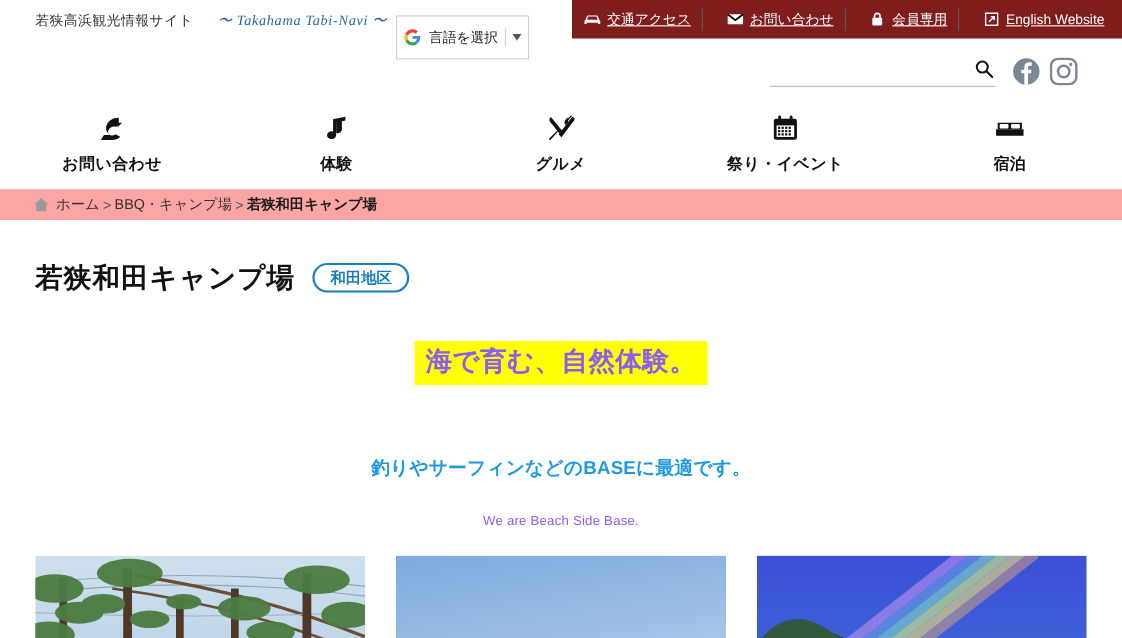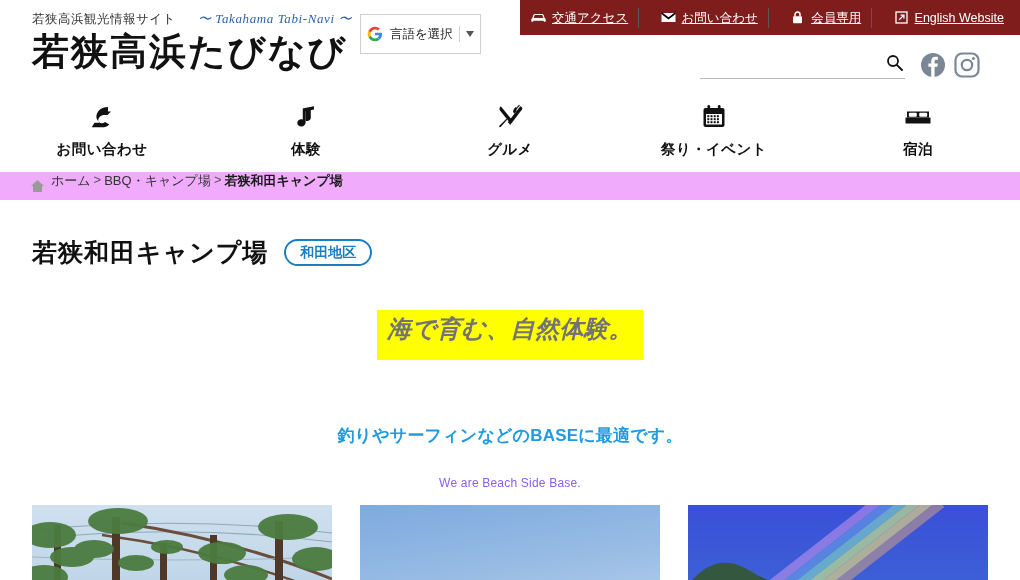--- a/index.html
+++ b/index.html
@@ -185,22 +185,23 @@
     white-space: nowrap;
   }
 
   
   .breadcrumb {
     position: absolute;
     top: 172px;
     left: 0;
     width: 1020px;
     height: 28px;
-    background: #f0abfc;
-    display: flex;
+    background: #fca5a5;
+    display: flex;
+    align-items: center;
     padding-left: 30px;
     box-sizing: border-box;
     font-size: 13px;
     color: #333333;
   }
   .breadcrumb .home-icon { margin-right: 6px; display: flex; align-items: center; }
   .breadcrumb a { color: #333333; text-decoration: none; }
   .breadcrumb .sep { margin: 0 3px; color: #555; }
   .breadcrumb .current { font-weight: bold; color: #1a1a1a; }
 
@@ -242,24 +243,23 @@
   }
   .headline {
     margin: 0;
     font-size: 24px;
     font-weight: bold;
     line-height: 1.1;
     letter-spacing: .5px;
   }
   .headline .hl {
     background: #ffff00;
-    color: #737373;
-    padding: 6px 10px 18px;
+    color: #8b5cf6;
+    padding: 6px 10px 8px;
     display: inline-block;
-    font-style: italic;
   }
   .lede {
     margin: 34px 0 0 0;
     font-size: 17px;
     font-weight: bold;
     color: #1e9ae0;
     line-height: 28px;
     letter-spacing: .2px;
   }
   .tagline {
@@ -330,21 +330,20 @@
       </svg>
     </span>
     <span>English Website</span>
   </a>
 </div>
 
 <div class="brand">
   <p class="brand-sub">
     <span>若狭高浜観光情報サイト</span><span class="romaji">〜 Takahama  Tabi-Navi 〜</span>
   </p>
-  <h1 class="brand-title">若狭高浜たびなび</h1>
 </div>
 
 <div class="gtranslate">
   <span class="g-logo">
     <svg width="16" height="16" viewBox="0 0 48 48">
       <path fill="#4285F4" d="M45.1 24.5c0-1.6-.1-2.8-.4-4.1H24v7.4h12.1c-.2 1.9-1.6 4.9-4.5 6.9l6.9 5.4c4.1-3.8 6.6-9.4 6.6-15.6z"></path>
       <path fill="#34A853" d="M24 46c5.9 0 10.9-2 14.5-5.3l-6.9-5.4c-1.9 1.3-4.4 2.2-7.6 2.2-5.8 0-10.7-3.8-12.5-9.1l-7.1 5.5C8 40.9 15.4 46 24 46z"></path>
       <path fill="#FBBC05" d="M11.5 28.4c-.5-1.4-.7-2.9-.7-4.4s.3-3 .7-4.4l-7.1-5.6C2.9 16.9 2 20.3 2 24s.9 7.1 2.4 10l7.1-5.6z"></path>
       <path fill="#EA4335" d="M24 10.5c4.1 0 6.9 1.8 8.5 3.3l6.2-6C34.9 4.4 29.9 2 24 2 15.4 2 8 7.1 4.4 14l7.1 5.6C13.3 14.3 18.2 10.5 24 10.5z"></path>
     </svg>

